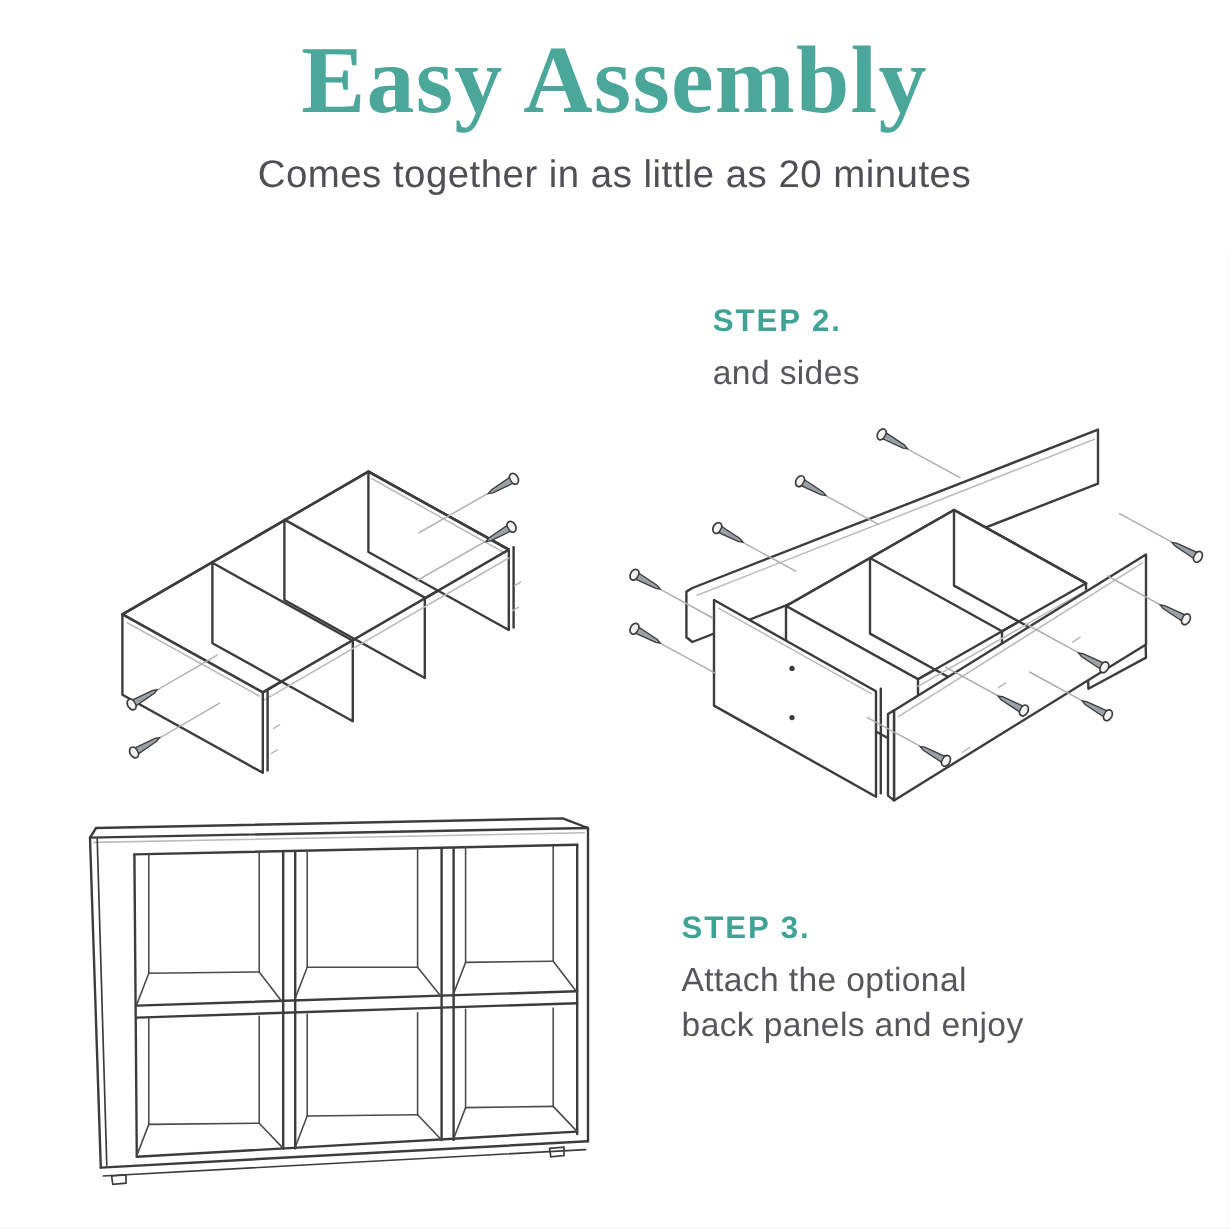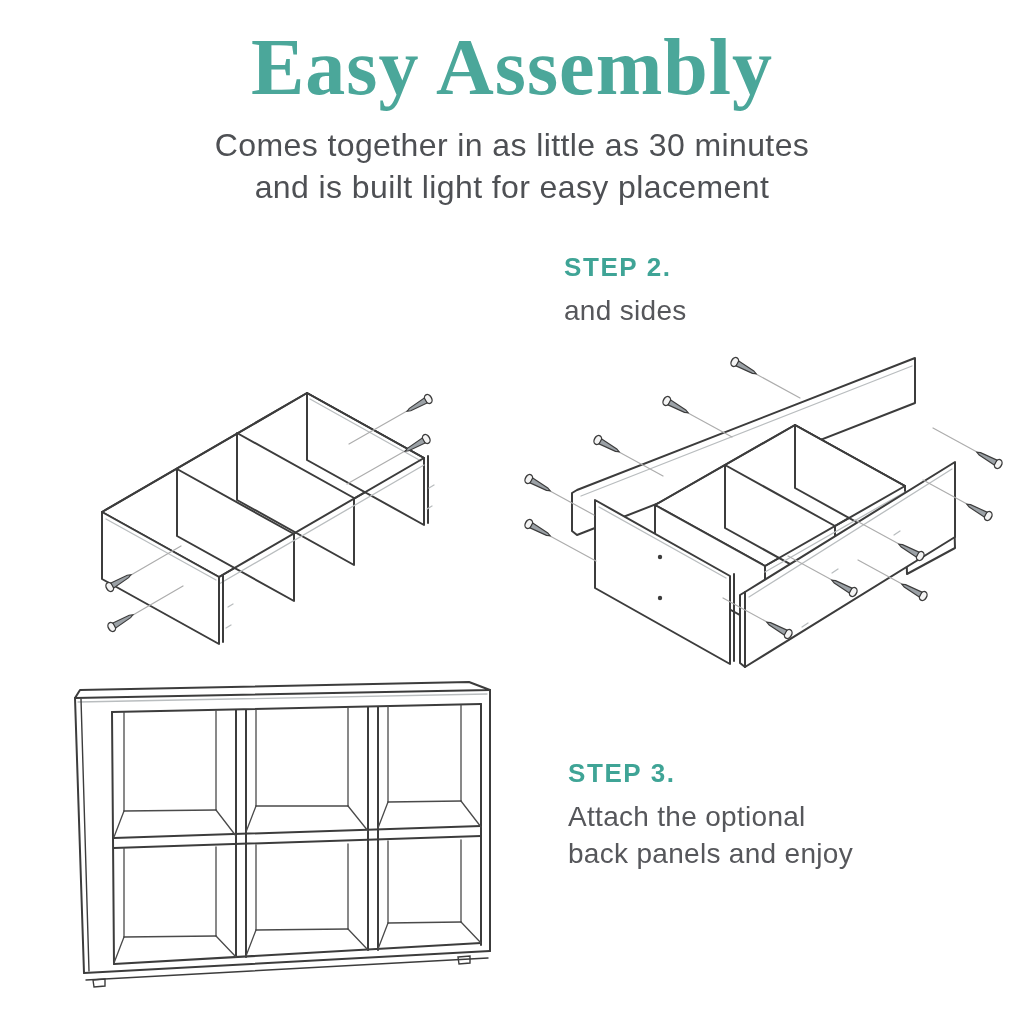--- a/index.html
+++ b/index.html
@@ -40,26 +40,25 @@
   .guide{stroke:#ADADAD;stroke-width:1.2;fill:none;stroke-linecap:round;}
 </style>
 </head>
 <body>
 
 <div class="page">
 
   <h1 class="title">Easy Assembly</h1>
 
   <div class="subtitle">
-    <div>Comes together in as little as 30 minutes</div>
-    <div>and is built light for easy placement</div>
+    <div>Comes together in as little as 20 minutes</div>
   </div>
 
 
-  <div class="step" style="left:564px;top:252px;">
+  <div class="step" style="left:594px;top:252px;">
     <div class="step-label">STEP 2.</div>
     <div class="step-desc">
       <div>and sides</div>
     </div>
   </div>
 
   <div class="step" style="left:568px;top:758px;">
     <div class="step-label">STEP 3.</div>
     <div class="step-desc">
       <div>Attach the optional</div>

